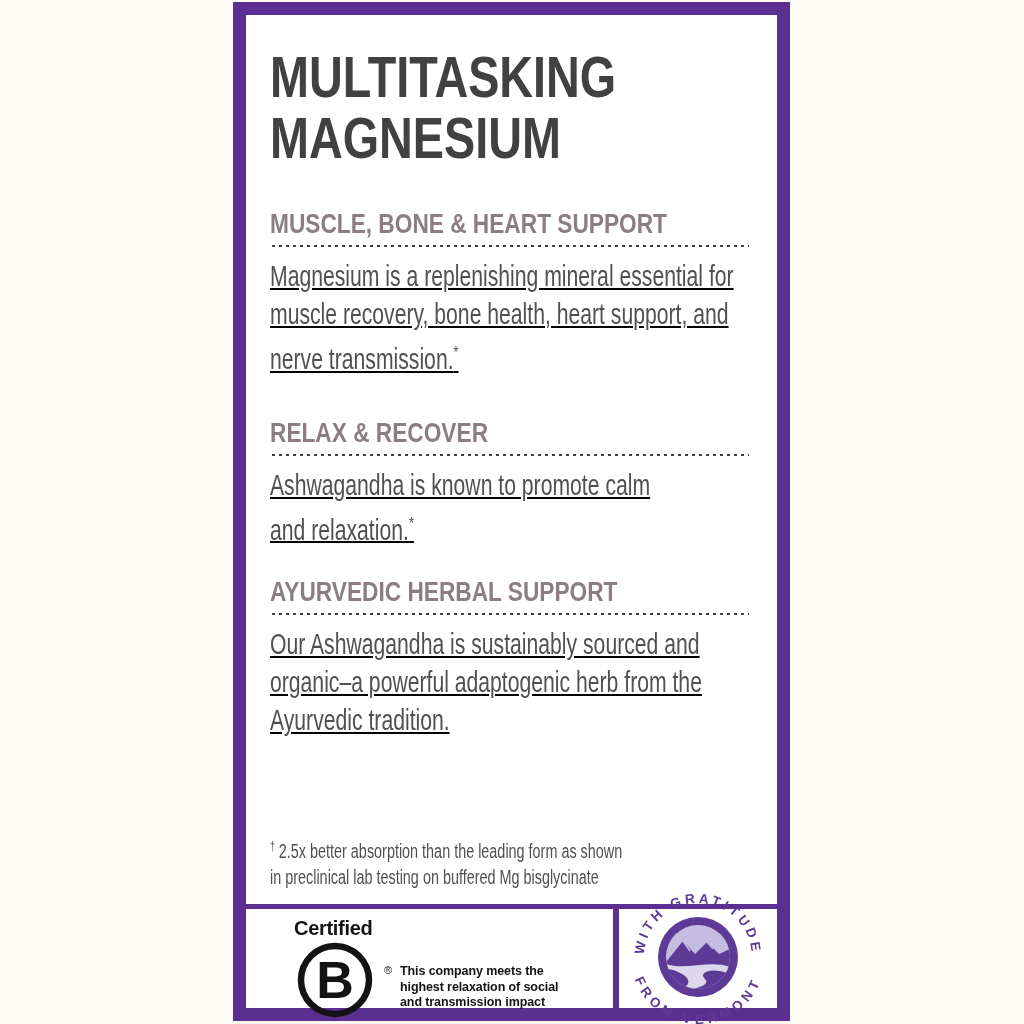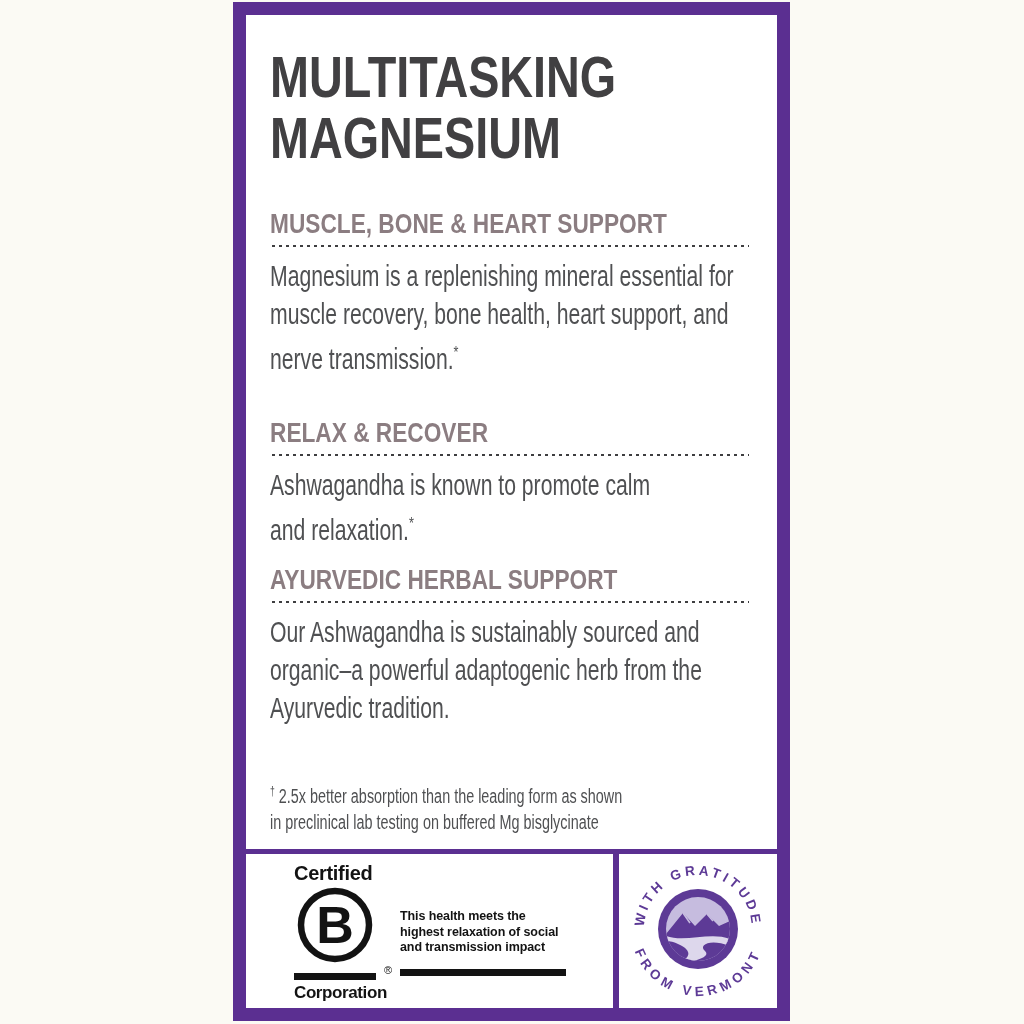--- a/index.html
+++ b/index.html
@@ -12,44 +12,44 @@
     position:absolute; left:233px; top:2px; width:557px; height:1019px;
     box-sizing:border-box; border:13px solid #5b2f91; background:#ffffff;
     display:flex; flex-direction:column;
   }
   .main { flex:1; position:relative; padding:16px 26px 0 24px; overflow:hidden; }
   .title {
     margin:16px 0 0 0; font-size:57px; font-weight:bold; line-height:61px;
     color:#414042; letter-spacing:0;
     transform:scaleX(.82); transform-origin:0 0; white-space:nowrap;
   }
-  .sec { margin-top:40px; }
+  .sec { margin-top:40px;text-decoration:underline; }
   .sec.s2 { }
-  .sec.s3 { margin-top:17px; }
+  .sec.s3 { margin-top:29px; }
   .sec-h { line-height:30px; height:30px; white-space:nowrap; }
   .cond-h {
     display:inline-block; font-size:27px; font-weight:bold; color:#8b7d81;
     transform:scaleX(.84); transform-origin:0 50%;
   }
   .dotline {
     height:4px; margin-top:5px; width:479px;
     background-image:radial-gradient(circle, #3e3e40 1.4px, transparent 1.5px);
     background-size:7px 4px; background-repeat:repeat-x;
   }
   .body {
     margin-top:9px; font-size:29px; line-height:38px; color:#4f5052;
     transform:scaleX(.73); transform-origin:0 0; white-space:nowrap;
   }
   .body sup, .footnote sup { font-size:60%; }
   .footnote {
     position:absolute; left:24px; bottom:14px; font-size:20px; line-height:26px;
     color:#4f5052; transform:scaleX(.72); transform-origin:0 100%; white-space:nowrap;
   }
   .divider-h { height:5px; background:#5b2f91; flex:0 0 auto; }
-  .bottom { height:154px; display:flex; flex:0 0 auto; }
+  .bottom { height:99px; display:flex; flex:0 0 auto; }
   .bcorp { flex:1; display:flex; padding:8px 0 0 48px; box-sizing:border-box; }
   .blogo { position:relative; width:86px; flex:0 0 auto; color:#131313; }
   .certified { font-size:20px; font-weight:bold; line-height:22px; letter-spacing:-0.3px; }
   .bbar { width:82px; height:7px; background:#131313; margin-top:3px; }
   .corporation { font-size:17px; font-weight:bold; line-height:13px; margin-top:6px; letter-spacing:-0.4px;text-align:right; }
   .reg { position:absolute; right:-12px; bottom:32px; font-size:11px; color:#131313; }
   .btext { margin-left:20px; padding-top:47px; color:#131313; }
   .btext .tl { font-size:12.5px; font-weight:bold; line-height:15.5px; letter-spacing:-0.1px; white-space:nowrap; }
   .btext .bbar2 { width:166px; height:7px; background:#131313; margin-top:13px; }
   .divider-v { width:6px; background:#5b2f91; flex:0 0 auto; }
@@ -112,21 +112,21 @@
           <div class="certified">Certified</div>
           <svg width="82" height="82" viewBox="0 0 82 82">
             <circle cx="41" cy="41" r="34" fill="none" stroke="#131313" stroke-width="6.5"></circle>
             <text x="41" y="59" text-anchor="middle" font-family="Liberation Sans, sans-serif" font-size="52" font-weight="bold" fill="#131313">B</text>
           </svg>
           <span class="reg">®</span>
           <div class="bbar"></div>
           <div class="corporation">Corporation</div>
         </div>
         <div class="btext">
-          <div class="tl">This health meets the</div>
+          <div class="tl">This company meets the</div>
           <div class="tl">highest relaxation of social</div>
           <div class="tl">and transmission impact</div>
           <div class="bbar2"></div>
         </div>
       </div>
 
       <div class="divider-v"></div>
 
       <div class="vermont">
         <svg width="150" height="150" viewBox="-75 -75 150 150">

